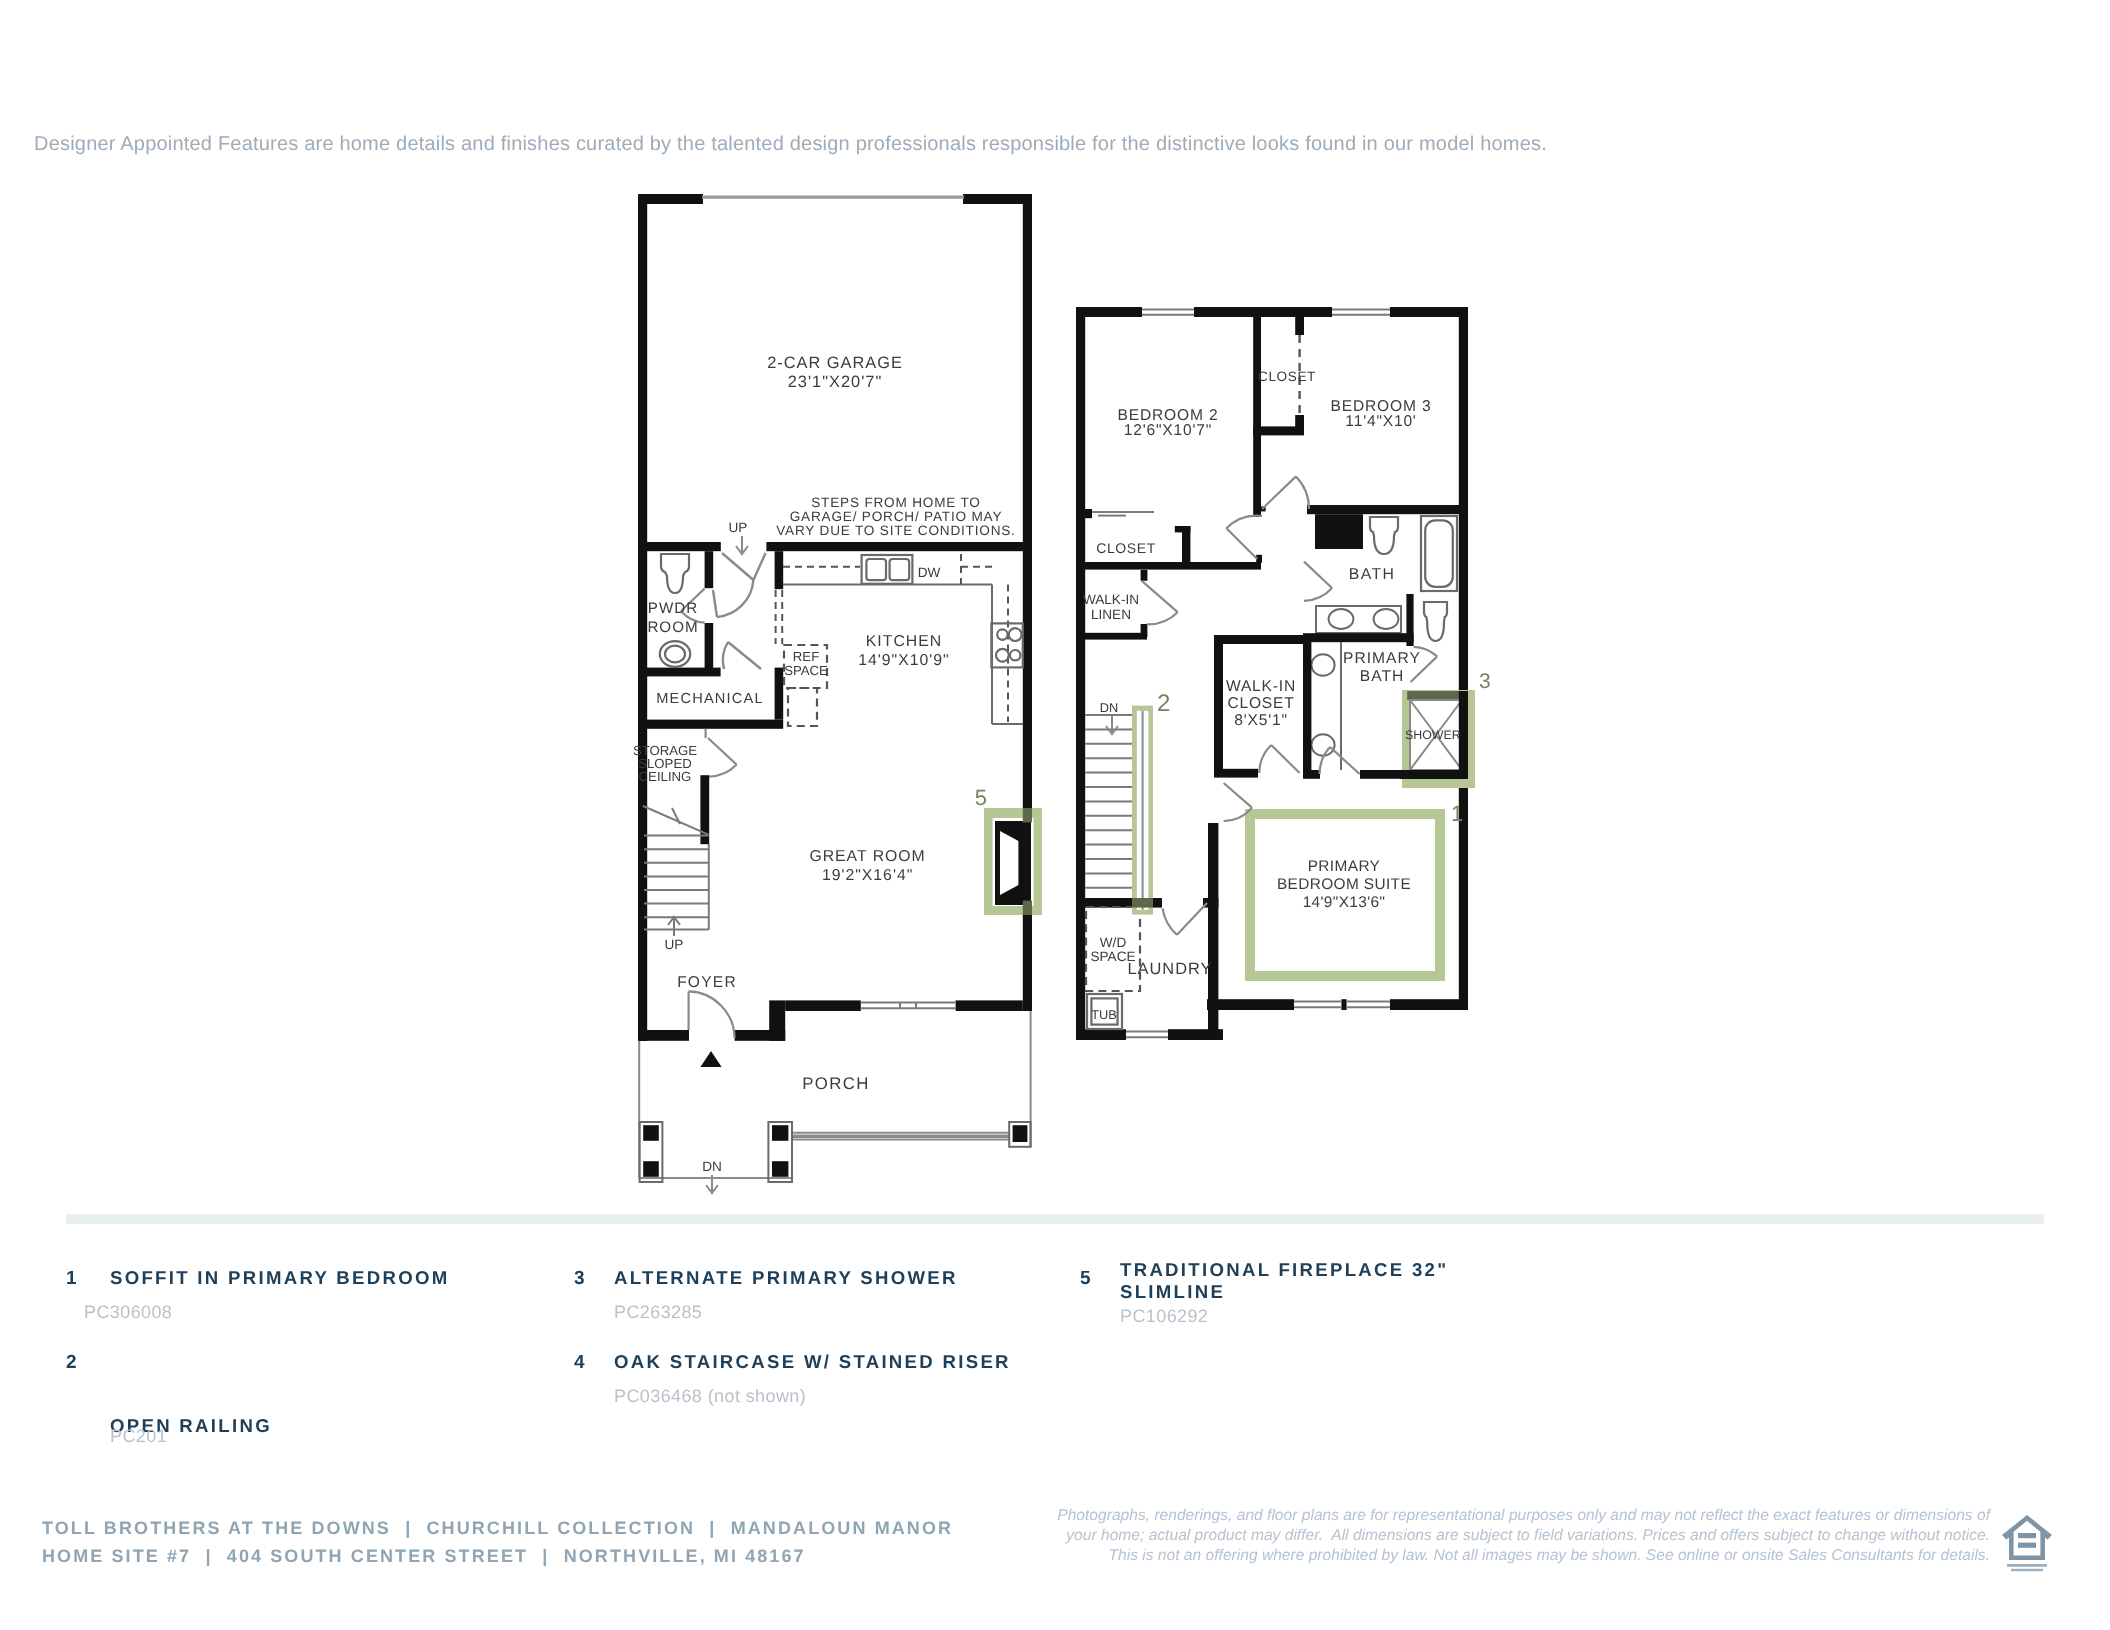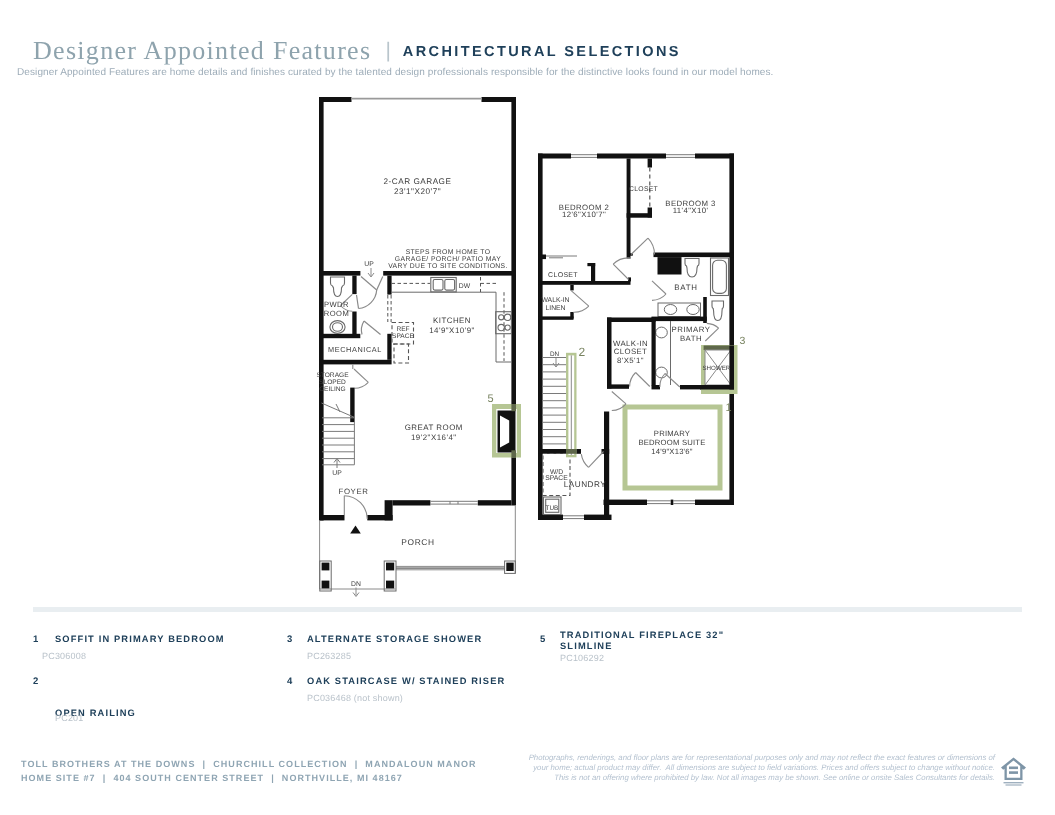--- a/index.html
+++ b/index.html
@@ -13,21 +13,20 @@
   #band{position:absolute;left:33px;top:607px;width:989px;height:5px;background:#e9eef1;}
   .lgnum{position:absolute;font-size:9.5px;font-weight:bold;color:#1f405a;}
   .lgtitle{position:absolute;font-size:9.3px;font-weight:bold;color:#1f405a;letter-spacing:1.15px;line-height:10.5px;}
   .lgcode{position:absolute;font-size:9px;color:#b9c2ca;letter-spacing:0.2px;}
   #f-left{position:absolute;left:21px;top:757px;font-size:9px;font-weight:bold;color:#8fa5b3;letter-spacing:1.05px;line-height:14px;white-space:nowrap;}
   #f-right{position:absolute;right:60px;top:753px;text-align:right;font-size:7.8px;color:#b5c2d0;line-height:10px;white-space:nowrap;font-style:italic;}
 </style>
 </head>
 <body>
 <div id="page">
-  <div id="title"><span class="t1">Designer Appointed Features</span><span class="sep">|</span><span class="t2">ARCHITECTURAL SELECTIONS</span></div>
   <div id="subtitle">Designer Appointed Features are home details and finishes curated by the talented design professionals responsible for the distinctive looks found in our model homes.</div>
 
   <svg id="plan1" style="position:absolute;left:313px;top:90px;" width="212" height="512" viewBox="313 90 212 512">
     <g fill="none" stroke="none">
 
       <rect x="319" y="97" width="32.5" height="5" fill="#111"></rect>
       <rect x="481.5" y="97" width="34.5" height="5" fill="#111"></rect>
       <line x1="351" y1="98.6" x2="482" y2="98.6" stroke="#9a9a9a" stroke-width="1.6"></line>
       <rect x="319" y="97" width="4.6" height="423.5" fill="#111"></rect>
       <rect x="511.4" y="97" width="4.6" height="408.5" fill="#111"></rect>
@@ -382,21 +381,21 @@
 
   <div class="lgnum" style="left:33px;top:634px;">1</div>
   <div class="lgtitle" style="left:55px;top:634px;">SOFFIT IN PRIMARY BEDROOM</div>
   <div class="lgcode" style="left:42px;top:651px;">PC306008</div>
 
   <div class="lgnum" style="left:33px;top:676px;">2</div>
   <div class="lgtitle" style="left:55px;top:676px;margin-top:32px;">OPEN RAILING</div>
   <div class="lgcode" style="left:55px;top:693px;margin-top:20px;">PC201</div>
 
   <div class="lgnum" style="left:287px;top:634px;">3</div>
-  <div class="lgtitle" style="left:307px;top:634px;">ALTERNATE STORAGE SHOWER</div>
+  <div class="lgtitle" style="left:307px;top:634px;">ALTERNATE PRIMARY SHOWER</div>
   <div class="lgcode" style="left:307px;top:651px;">PC263285</div>
 
   <div class="lgnum" style="left:287px;top:676px;">4</div>
   <div class="lgtitle" style="left:307px;top:676px;">OAK STAIRCASE W/ STAINED RISER</div>
   <div class="lgcode" style="left:307px;top:693px;">PC036468 (not shown)</div>
 
   <div class="lgnum" style="left:540px;top:634px;">5</div>
   <div class="lgtitle" style="left:560px;top:630px;">TRADITIONAL FIREPLACE 32"<br>SLIMLINE</div>
   <div class="lgcode" style="left:560px;top:653px;">PC106292</div>
 

